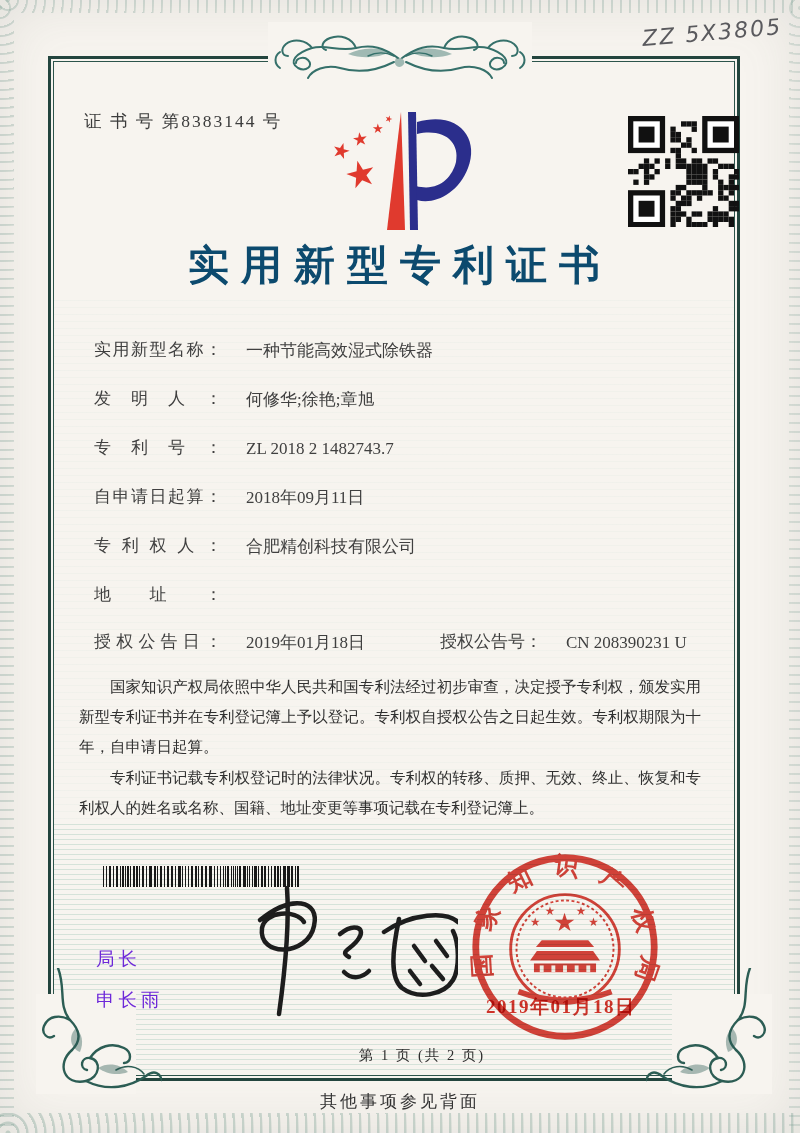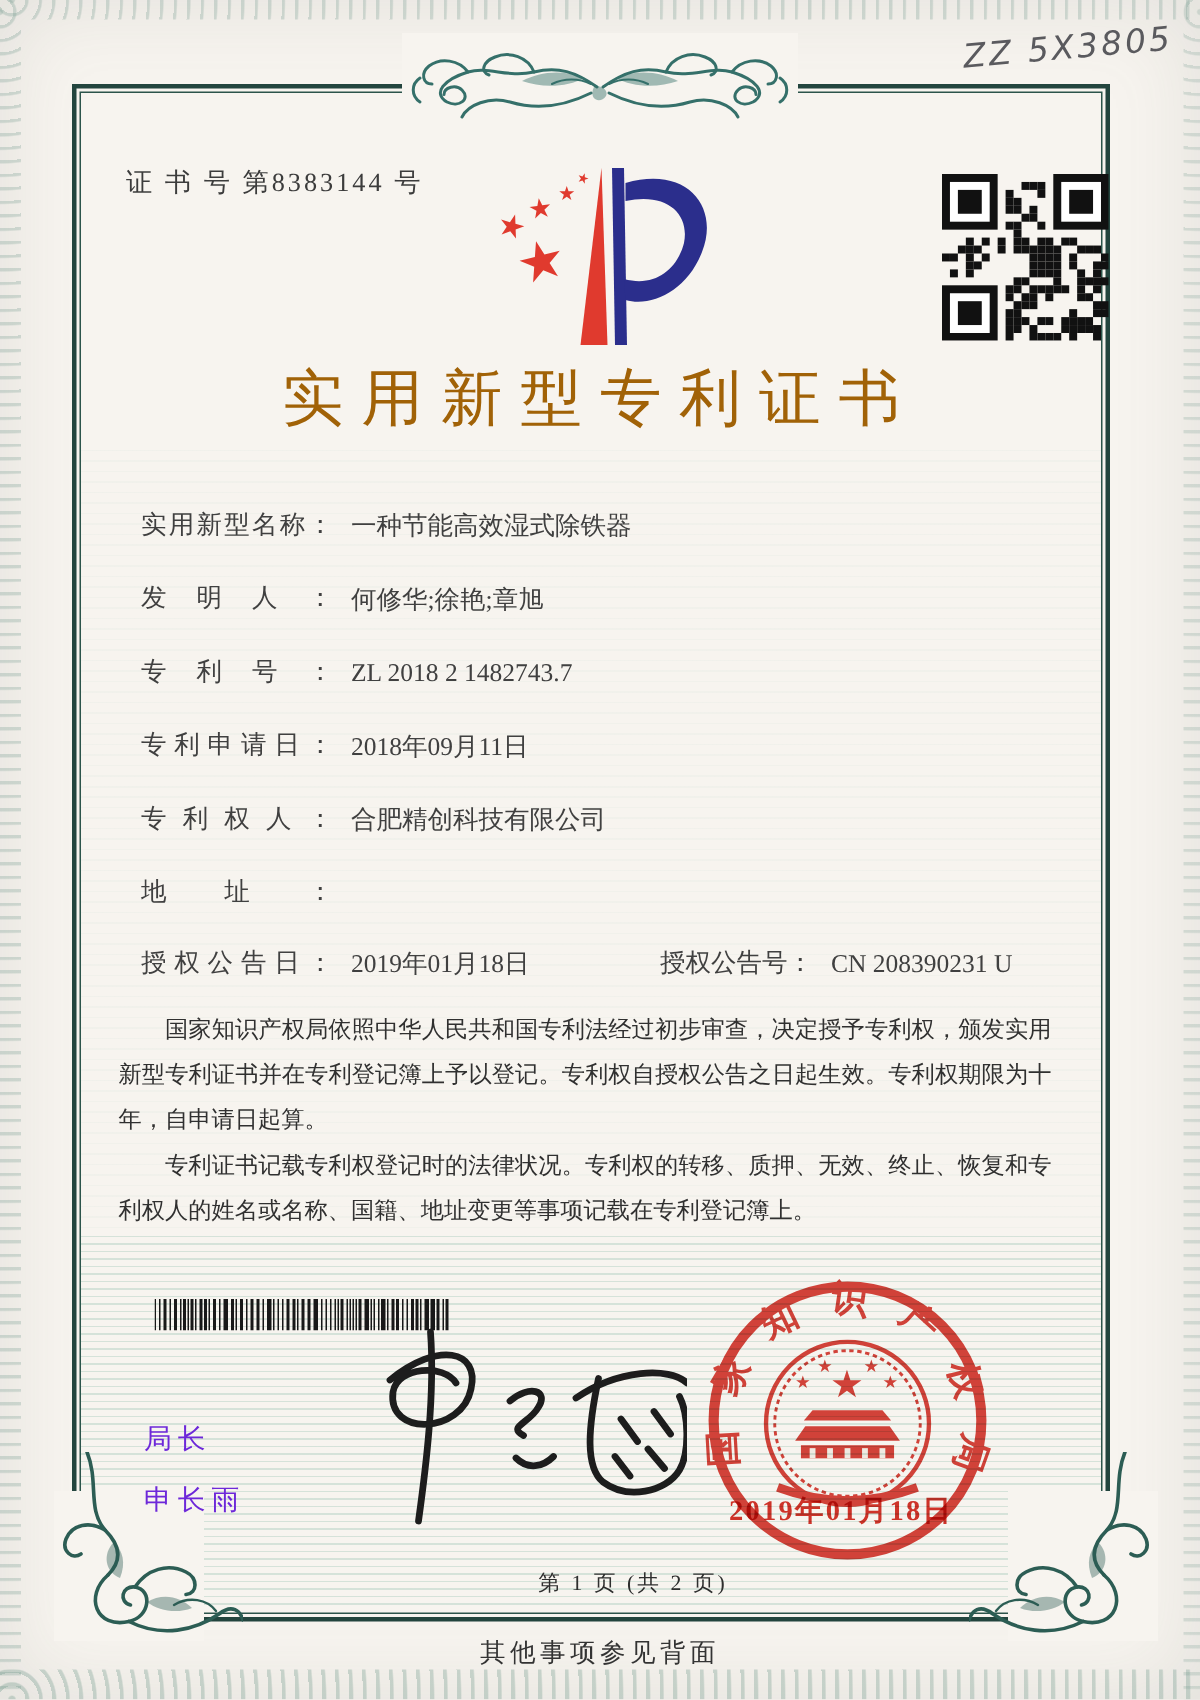--- a/index.html
+++ b/index.html
@@ -24,28 +24,28 @@
   
   .guilloche{position:absolute;left:54px;right:66px;top:824px;height:250px;z-index:0;
     background:repeating-linear-gradient(180deg,rgba(125,180,160,.28) 0 1px,transparent 1px 5px);}
   .guilloche2{position:absolute;left:54px;right:66px;top:300px;height:520px;z-index:0;opacity:.35;
     background:repeating-linear-gradient(180deg,rgba(150,195,178,.18) 0 1px,transparent 1px 7px);}
 
   .abs{position:absolute;}
   .cert-no{left:84px;top:109px;font-size:17.5px;letter-spacing:2px;color:#3c3c3c;}
   .handnote{left:642px;top:20px;font-size:22px;color:#5a5a5e;font-style:italic;
             transform:rotate(-5deg);letter-spacing:2px;font-family:"DejaVu Sans",sans-serif;}
-  .title{left:0;top:238px;width:100%;text-align:center;font-size:41px;font-weight:400;
-         letter-spacing:12px;color:#a16207;}
+  .title{left:0;top:238px;width:100%;text-align:center;font-size:41px;font-weight:700;
+         letter-spacing:12px;color:#0c4a6e;}
   .fields{left:94px;top:338px;width:640px;z-index:2;}
   .frow{display:flex;margin-bottom:23.5px;font-size:17px;color:#404040;align-items:flex-start;}
   .flabel{flex:0 0 128px;text-align:justify;text-align-last:justify;white-space:nowrap;}
-  .fvalue{margin-left:12px;max-width:440px;line-height:1.5;}
+  .fvalue{margin-left:24px;max-width:440px;line-height:1.5;}
   .frow.cols .fvalue{max-width:190px;flex:0 0 178px;}
-  .flabel2{margin-left:28px;white-space:nowrap;}
+  .flabel2{margin-left:16px;white-space:nowrap;}
   .paras{left:79px;top:672px;width:622px;font-size:15.5px;line-height:1.95;color:#303030;
          text-align:justify;z-index:2;}
   .paras p{margin:0;text-indent:2em;}
   .barcode{left:103px;top:866px;width:200px;height:21px;z-index:2;}
   .signer{left:96px;top:946px;z-index:2;font-size:18.5px;color:#6d28d9;letter-spacing:4px;}
   .signer div{margin-bottom:16px;}
   .signature{left:208px;top:882px;z-index:3;}
   .seal{left:468px;top:850px;z-index:4;mix-blend-mode:multiply;opacity:.92;}
   .seal-date{left:486px;top:994px;z-index:5;font-size:19px;color:#d5352b;letter-spacing:1.5px;
              font-weight:700;mix-blend-mode:multiply;}
@@ -288,21 +288,21 @@
     </div>
     <div class="frow">
       <span class="flabel">发明人：</span>
       <span class="fvalue">何修华;徐艳;章旭</span>
     </div>
     <div class="frow">
       <span class="flabel">专利号：</span>
       <span class="fvalue">ZL 2018 2 1482743.7</span>
     </div>
     <div class="frow">
-      <span class="flabel">专利申请日：</span>
+      <span class="flabel">自申请日起算：</span>
       <span class="fvalue">2018年09月11日</span>
     </div>
     <div class="frow">
       <span class="flabel">专利权人：</span>
       <span class="fvalue">合肥精创科技有限公司</span>
     </div>
     <div class="frow">
       <span class="flabel">地址：</span>
     </div>
     <div class="frow cols">

